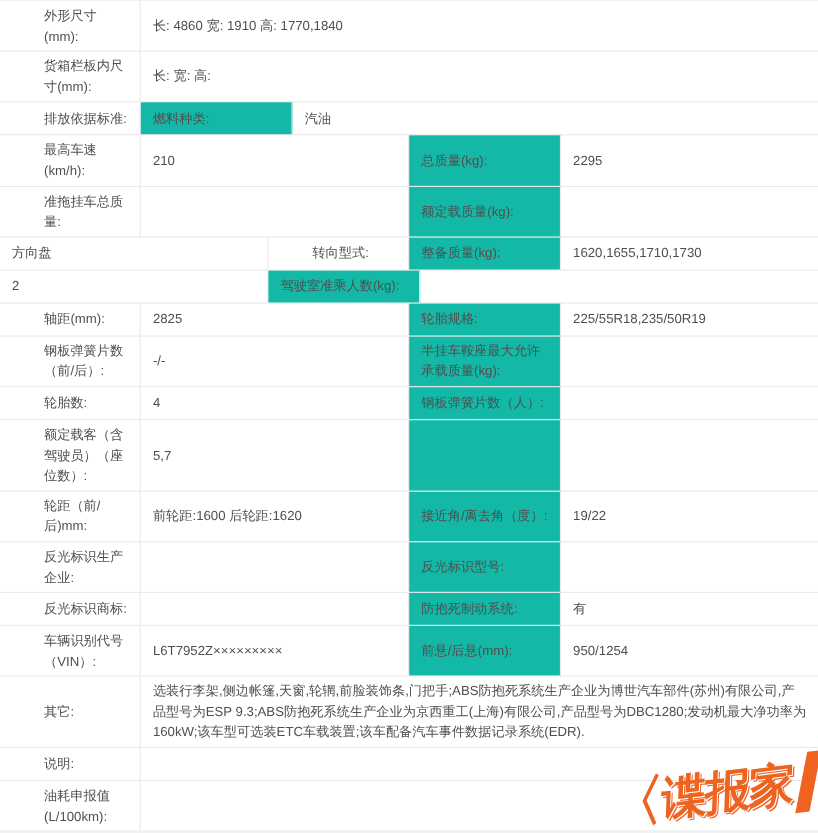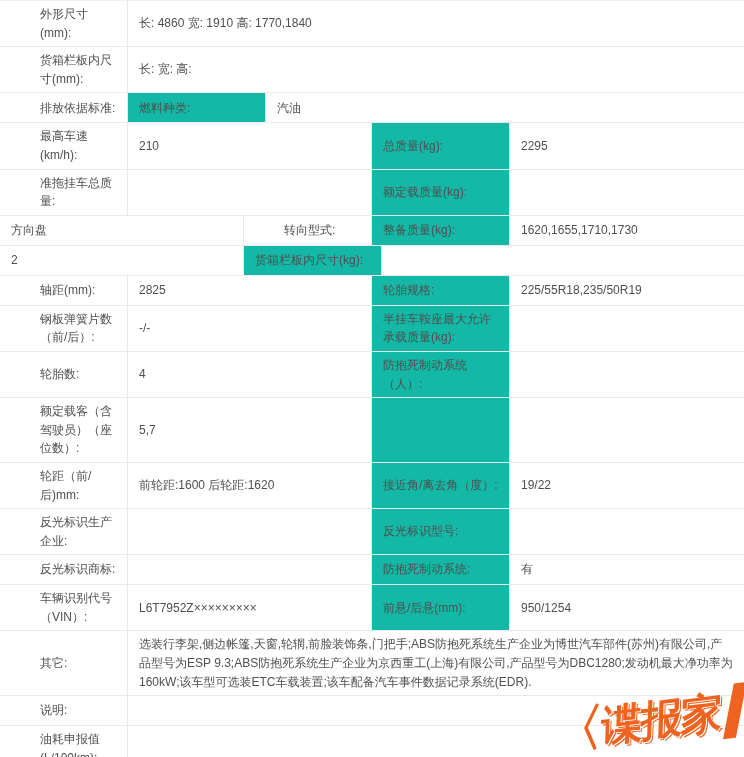--- a/index.html
+++ b/index.html
@@ -76,39 +76,39 @@
         <div class="cell c4"></div>
       </div>
       <div class="row">
         <div class="cell c2">方向盘</div>
         <div class="cell c1">转向型式:</div>
         <div class="cell c3">整备质量(kg):</div>
         <div class="cell c4">1620,1655,1710,1730</div>
       </div>
       <div class="row">
         <div class="cell c2">2</div>
-        <div class="cell c3">货箱栏板内尺寸(kg):</div>
+        <div class="cell c3">驾驶室准乘人数(kg):</div>
         <div class="cell c4"></div>
       </div>
       <div class="row">
         <div class="cell c1">轴距(mm):</div>
         <div class="cell c2">2825</div>
         <div class="cell c3">轮胎规格:</div>
         <div class="cell c4">225/55R18,235/50R19</div>
       </div>
       <div class="row">
         <div class="cell c1">钢板弹簧片数（前/后）:</div>
         <div class="cell c2">-/-</div>
         <div class="cell c3">半挂车鞍座最大允许承载质量(kg):</div>
         <div class="cell c4"></div>
       </div>
       <div class="row">
         <div class="cell c1">轮胎数:</div>
         <div class="cell c2">4</div>
-        <div class="cell c3">防抱死制动系统（人）:</div>
+        <div class="cell c3">钢板弹簧片数（人）:</div>
         <div class="cell c4"></div>
       </div>
       <div class="row">
         <div class="cell c1">额定载客（含驾驶员）（座位数）:</div>
         <div class="cell c2">5,7</div>
         <div class="cell c3"></div>
         <div class="cell c4"></div>
       </div>
       <div class="row">
         <div class="cell c1">轮距（前/后)mm:</div>

